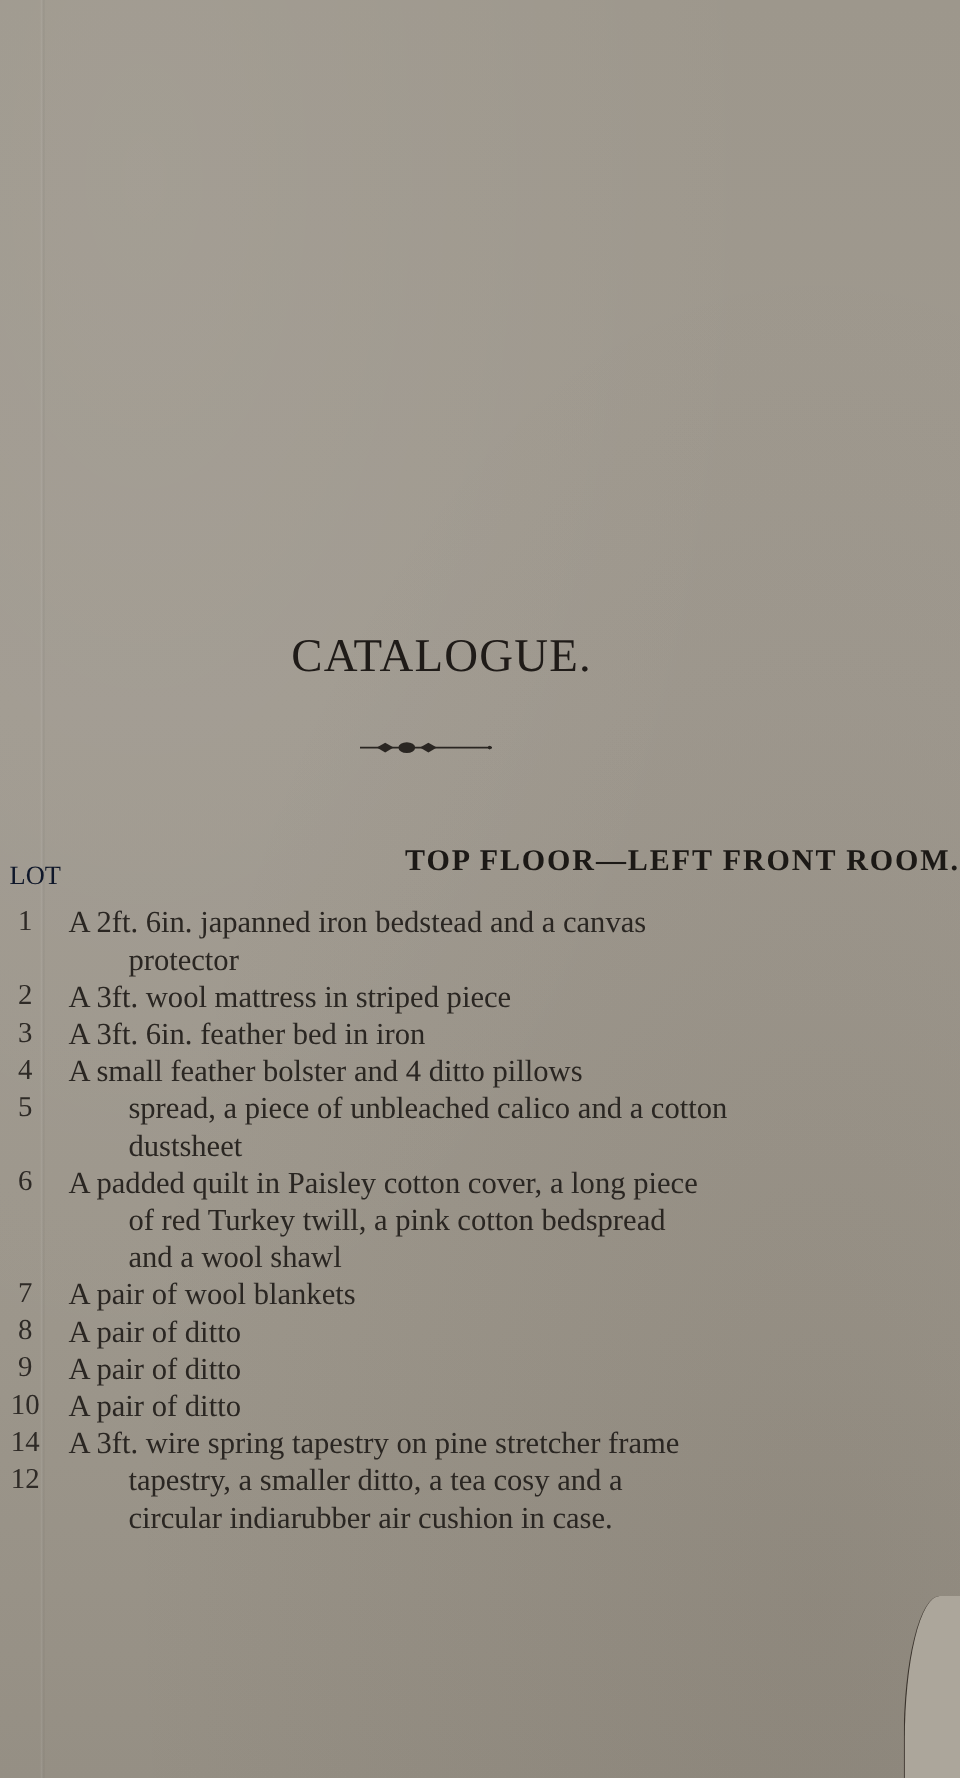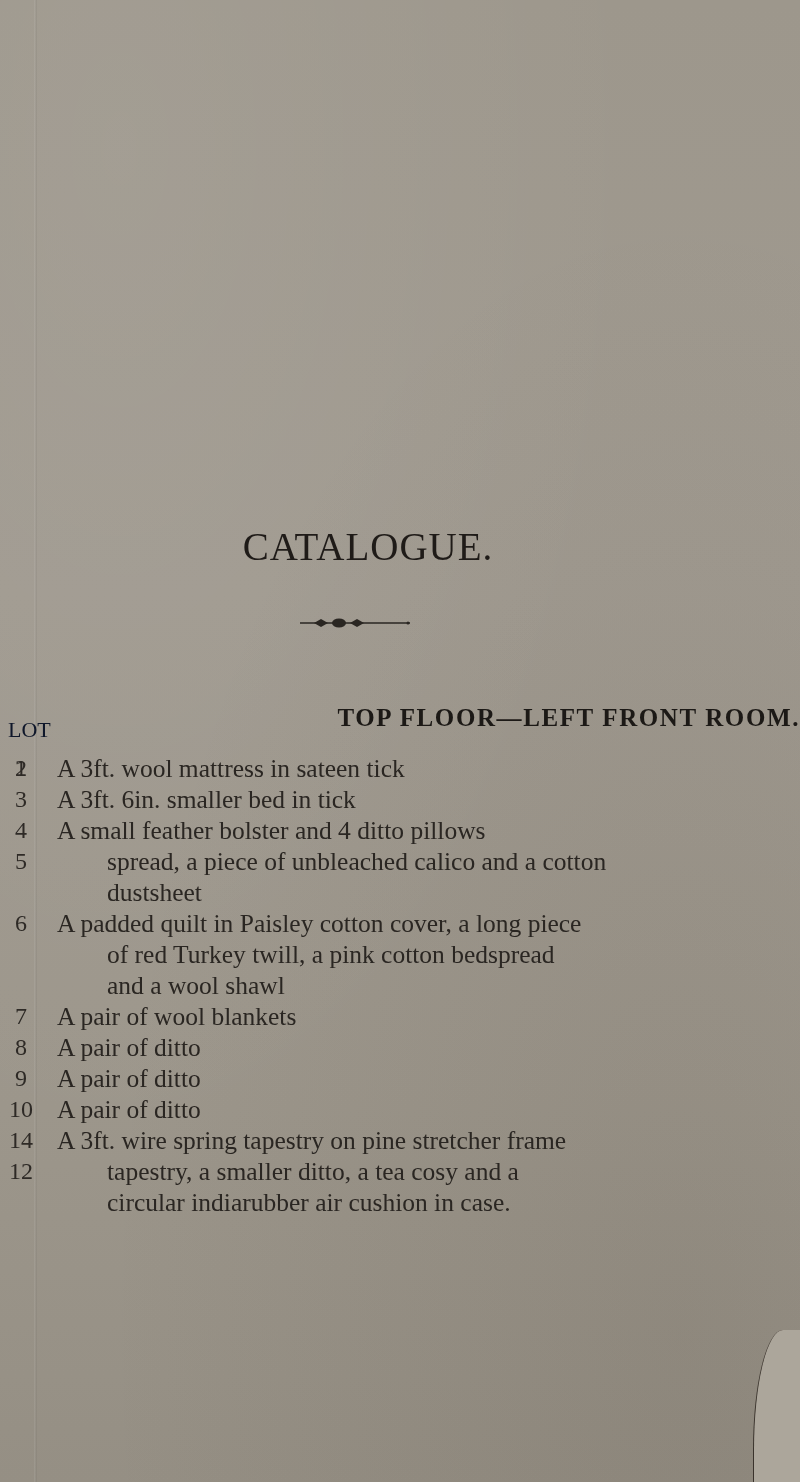--- a/index.html
+++ b/index.html
@@ -86,33 +86,37 @@
 </svg>
 
 <h2 class="section-heading">TOP FLOOR—LEFT FRONT ROOM.</h2>
 
 <div class="lot-label">LOT</div>
 
 <div class="lots">
 
   <div class="lot">
     <span class="num">1</span>
+    <span class="text">
+      <span>A 2ft. 6in. japanned iron bedstead and a canvas</span>
+      <span class="cont">protector</span>
+    </span>
   </div>
 
   <div class="lot">
     <span class="num">2</span>
     <span class="text">
-      <span>A 3ft. wool mattress in sateen tick</span>
+      <span>A 3ft. wool mattress in striped piece</span>
     </span>
   </div>
 
   <div class="lot">
     <span class="num">3</span>
     <span class="text">
-      <span>A 3ft. 6in. smaller bed in tick</span>
+      <span>A 3ft. 6in. feather bed in iron</span>
     </span>
   </div>
 
   <div class="lot">
     <span class="num">4</span>
     <span class="text">
       <span>A small feather bolster and 4 ditto pillows</span>
     </span>
   </div>
 

